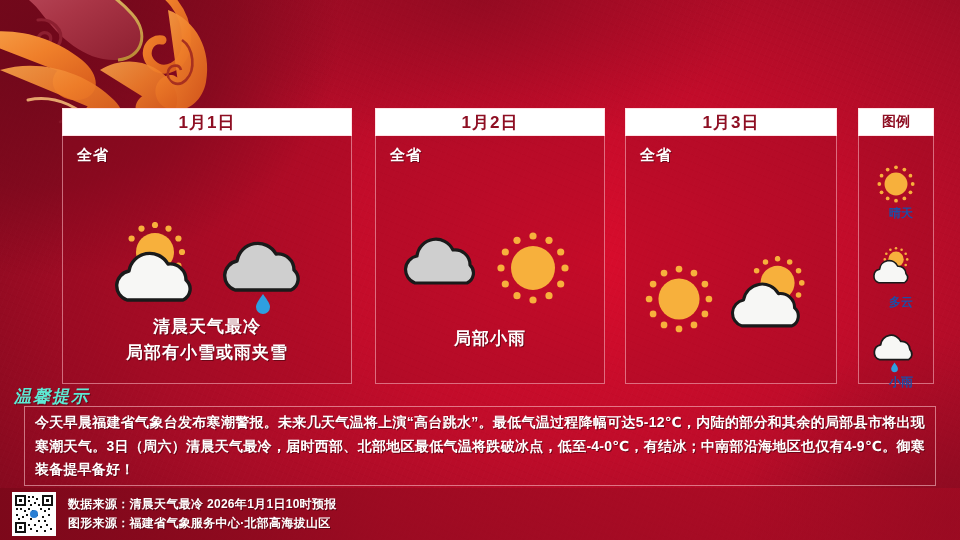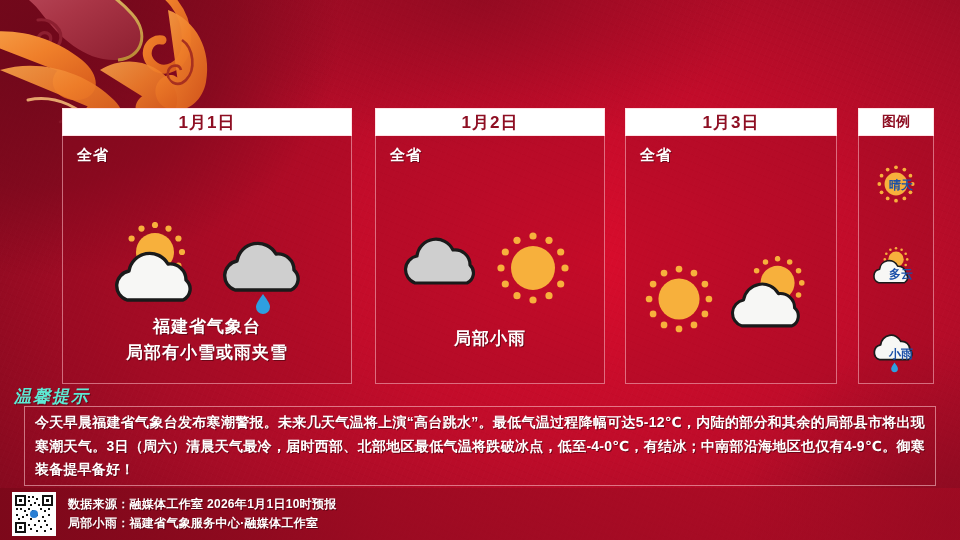--- a/index.html
+++ b/index.html
@@ -151,20 +151,21 @@
   .legend-label {
     position: absolute;
     left: 10px; right: 0;
     text-align: center;
     font-size: 12px;
     font-weight: 700;
     color: #1b4fa8;
     letter-spacing: 0;
     z-index: 5;
     pointer-events: none;
+    margin-top: 28px;
   }
   #legend-item-sunny .legend-label { top: 15px; }
   #legend-item-cloudy .legend-label { top: 20px; }
   #legend-item-rain   .legend-label { top: 16px; text-align: center; }
 
   
   .notice-title {
     position: absolute;
     left: 14px; top: 385px;
     color: #5eead4;
@@ -282,21 +283,21 @@
           </g>
           <path d="M28,78 a15,15 0 0 1 2,-29 a21,21 0 0 1 39,-7 a16,16 0 0 1 18,16 a12,12 0 0 1 -3,20 Z" fill="#f7f7f5" stroke="#1a1a1a" stroke-width="3.4" stroke-linejoin="round"></path>
         </svg>
 
         <svg width="100" height="96" viewBox="0 0 100 96">
           <path d="M20,68 a15,15 0 0 1 2,-29 a21,21 0 0 1 39,-7 a16,16 0 0 1 18,16 a12,12 0 0 1 -3,20 Z" fill="#cfcfcf" stroke="#1a1a1a" stroke-width="3.4" stroke-linejoin="round"></path>
           <path d="M48,72 c5,7 7,10 7,13 a7,7 0 0 1 -14,0 c0,-3 2,-6 7,-13 Z" fill="#2e9fe0"></path>
         </svg>
       </div>
       <div class="card-note">
-        <div>福建省气象台</div>
+        <div>清晨天气最冷</div>
         <div>局部有小雪或雨夹雪</div>
       </div>
     </div>
   </div>
 
   <div class="card" id="card-2">
     <div class="card-head">1月2日</div>
     <div class="card-body">
       <div class="card-region">全省</div>
       <div class="icon-row">
@@ -492,18 +493,18 @@
             <rect x="32" y="30" width="2" height="2"></rect>
             <rect x="16" y="34" width="2" height="2"></rect>
           <rect x="22" y="36" width="2" height="2"></rect>
             <rect x="30" y="36" width="2" height="2"></rect>
             <rect x="36" y="34" width="2" height="2"></rect>
         </g>
         <circle cx="20" cy="20" r="4" fill="#2a7fd4"></circle>
       </svg>
     </div>
     <div class="footer-lines">
-      <div>数据来源：融媒体工作室  2026年1月1日10时预报</div>
-      <div>局部小雨：福建省气象服务中心·融媒体工作室</div>
+      <div>数据来源：清晨天气最冷  2026年1月1日10时预报</div>
+      <div>图形来源：福建省气象服务中心·北部高海拔山区</div>
     </div>
   </div>
 
 </div>
 
 </body></html>

